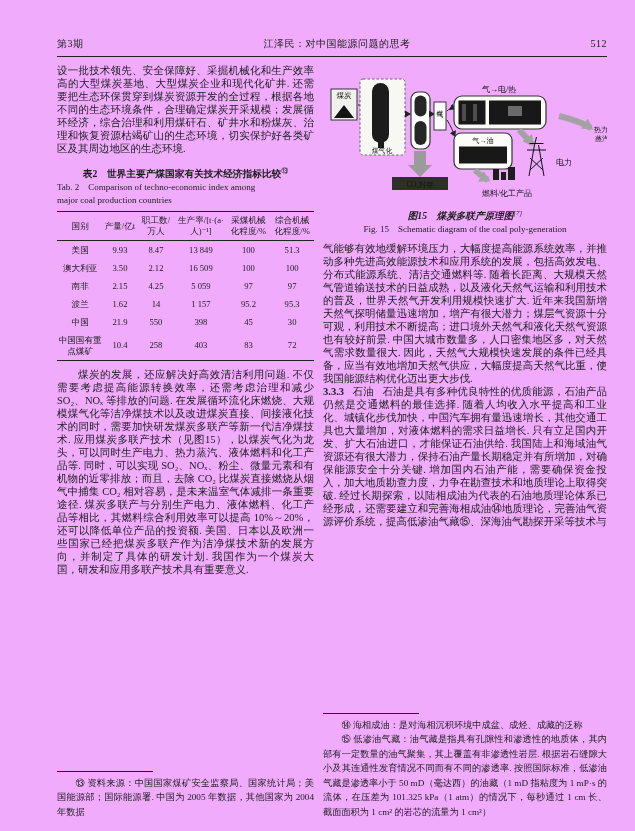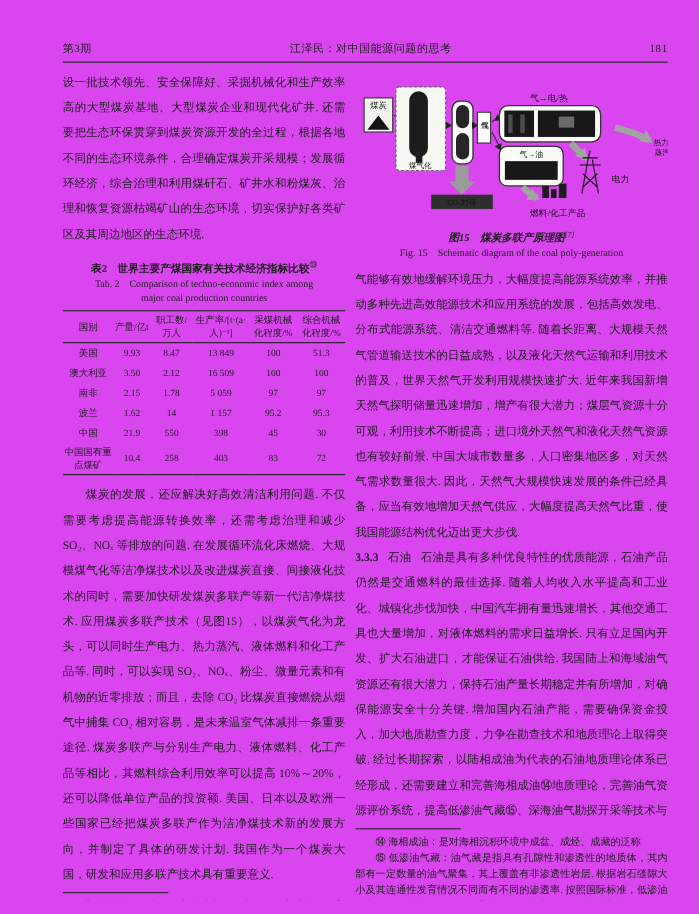--- a/index.html
+++ b/index.html
@@ -1,18 +1,18 @@
 <!DOCTYPE html>
 <html><head>
 <meta charset="utf-8">
 <style>
   html,body { margin:0; padding:0; background:#888; }
   .page {
     position:relative; width:635px; height:831px; margin:0 auto;
-    background:#d946ef; color:#1c1c1c;
+    background:#f0abfc; color:#1c1c1c;
     font-family:"Liberation Serif","DejaVu Serif",serif;
     box-sizing:border-box; overflow:hidden;
   }
   .header {
     position:absolute; top:37px; left:57px; right:28px;
     display:flex; justify-content:space-between; align-items:baseline;
     font-size:10px; letter-spacing:0.5px;
   }
   .header .running-title { font-weight:normal; }
   .header-rule {
@@ -20,31 +20,31 @@
     border-top:1.6px solid #222;
   }
   .columns {
     position:absolute; top:64px; left:57px; right:28px; bottom:12px;
     display:flex; gap:9px;
   }
   .col { display:flex; flex-direction:column; overflow:hidden; }
   .col-left  { width:257px; }
   .col-right { width:284px; }
   p.body {
-    margin:0; font-size:10.5px; line-height:23px;
+    margin:0; font-size:10.5px; line-height:13px;
     text-align:justify; text-indent:2em;
   }
   p.noindent { text-indent:0; }
   .sec-num { font-weight:bold; margin-right:0.8em; }
   .sec-title { font-weight:normal; margin-right:0.8em; }
   
   .table-block { margin:9px 0 7px 0; }
   .tbl-title-zh { text-align:center; font-weight:bold; font-size:9.7px; line-height:14px; }
   .tbl-title-zh sup { font-weight:normal; font-size:7px; }
-  .tbl-title-en { text-align:center; font-size:9px; line-height:12.5px; }
+  .tbl-title-en { font-size:9px; line-height:12.5px; }
   table.data {
     width:100%; border-collapse:collapse; margin-top:5px;
     border-top:1.4px solid #222; border-bottom:1.4px solid #222;
     font-size:8.6px;
   }
   table.data th {
     font-weight:normal; border-bottom:0.8px solid #222;
     padding:3px 1px; text-align:center; line-height:11px; vertical-align:middle;
   }
   table.data td {
@@ -66,21 +66,21 @@
   svg text { font-family:"Liberation Serif","DejaVu Serif",serif; fill:#111; }
 </style>
 </head>
 <body>
 
 <div class="page">
 
   <div class="header">
     <span>第3期</span>
     <span class="running-title">江泽民：对中国能源问题的思考</span>
-    <span>181</span>
+    <span>512</span>
   </div>
   <div class="header-rule"></div>
 
   <div class="columns">
 
     <div class="col col-left">
       <p class="body noindent">设一批技术领先、安全保障好、采掘机械化和生产效率高的大型煤炭基地、大型煤炭企业和现代化矿井. 还需要把生态环保贯穿到煤炭资源开发的全过程，根据各地不同的生态环境条件，合理确定煤炭开采规模；发展循环经济，综合治理和利用煤矸石、矿井水和粉煤灰、治理和恢复资源枯竭矿山的生态环境，切实保护好各类矿区及其周边地区的生态环境.</p>
 
       <div class="table-block">
         <div class="tbl-title-zh">
@@ -120,21 +120,21 @@
               <td>澳大利亚</td>
               <td>3.50</td>
               <td>2.12</td>
               <td>16 509</td>
               <td>100</td>
               <td>100</td>
             </tr>
             <tr>
               <td>南非</td>
               <td>2.15</td>
-              <td>1.78</td>
+              <td>4.25</td>
               <td>5 059</td>
               <td>97</td>
               <td>97</td>
             </tr>
             <tr>
               <td>波兰</td>
               <td>1.62</td>
               <td>14</td>
               <td>1 157</td>
               <td>95.2</td>

